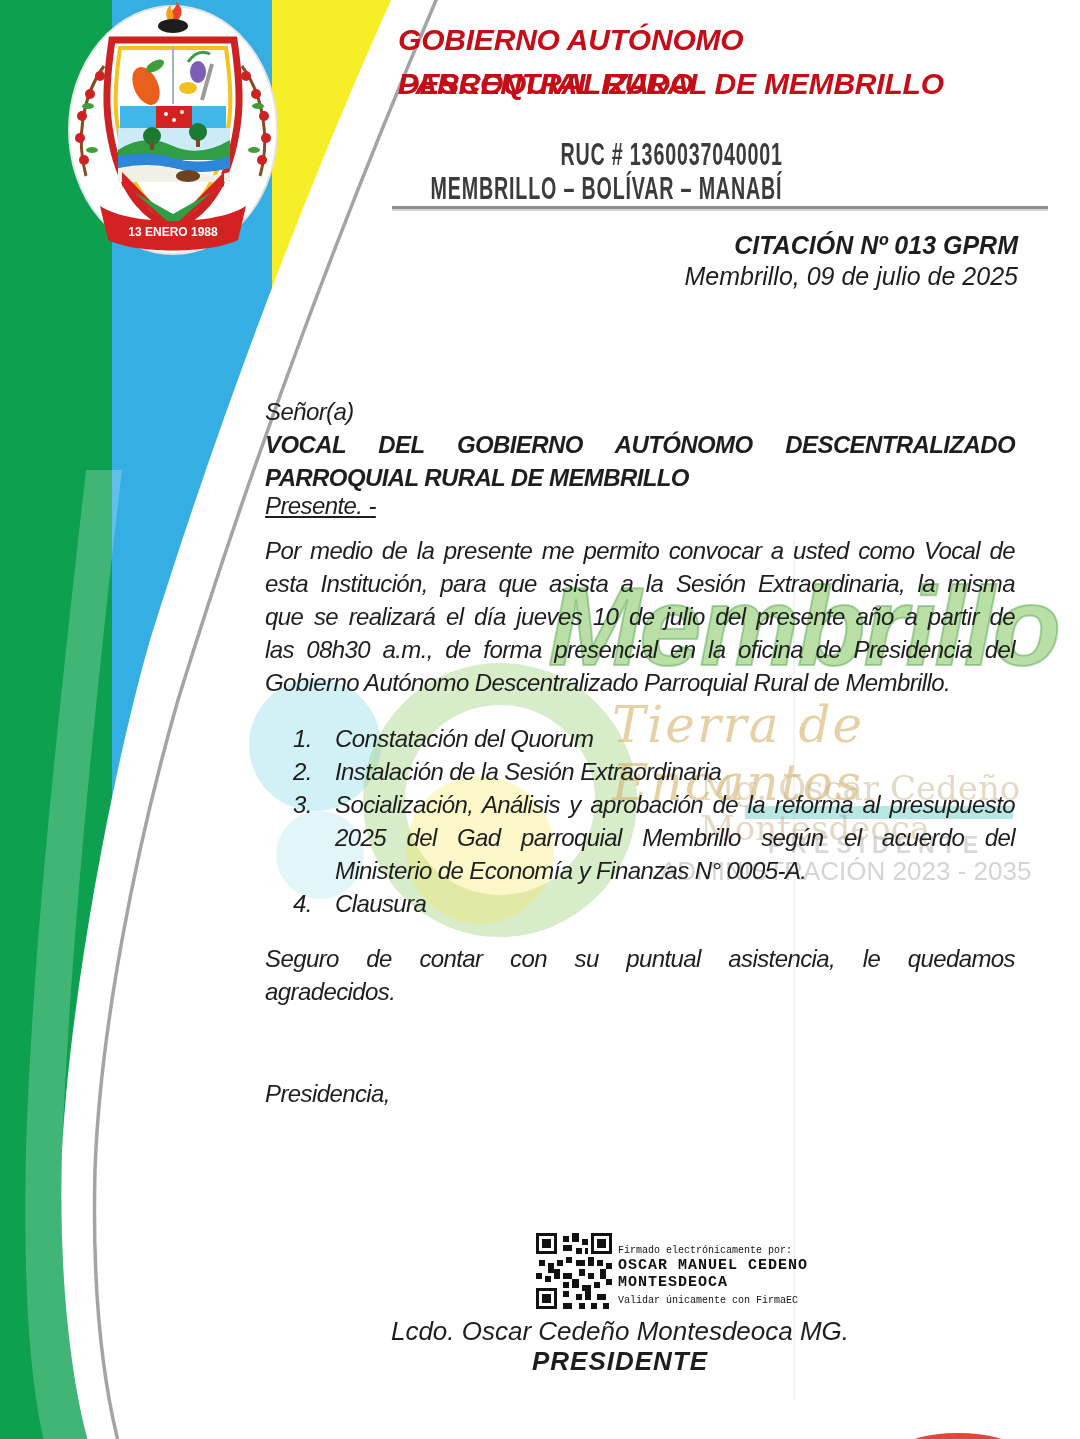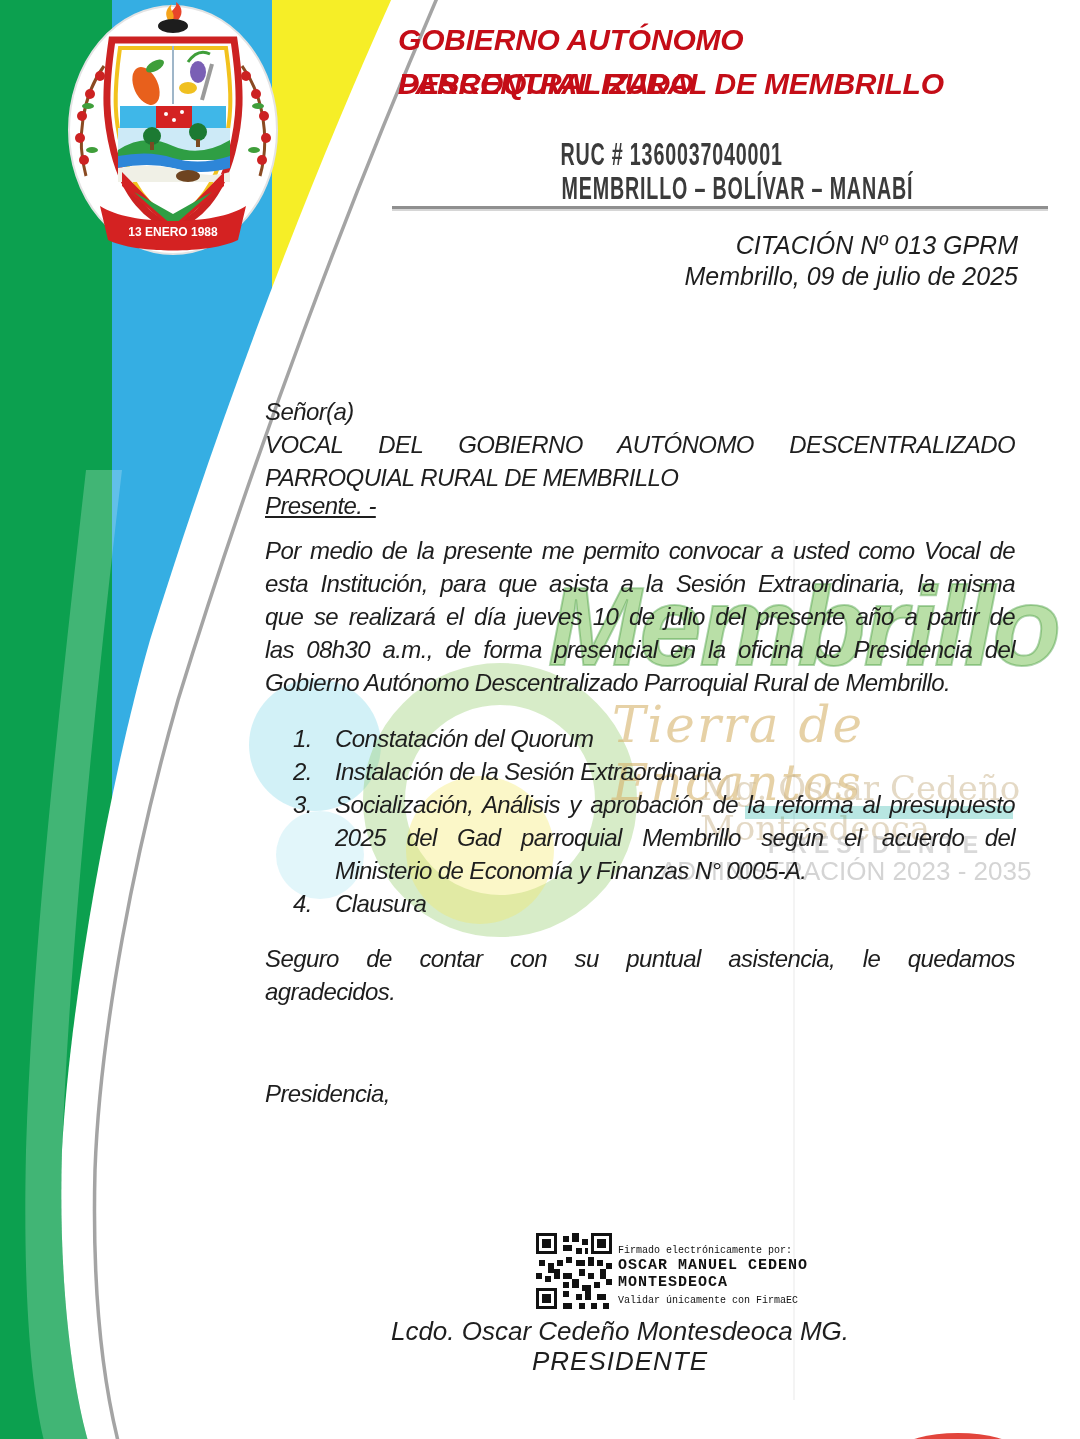--- a/index.html
+++ b/index.html
@@ -3,21 +3,21 @@
 <meta charset="utf-8">
 <style>
   html,body{margin:0;padding:0;background:#777;}
   .page{position:relative;width:1080px;height:1439px;background:#ffffff;overflow:hidden;
         font-family:"Liberation Sans",sans-serif;margin:0 auto;}
   .abs{position:absolute;}
   svg{display:block;}
   
   .content{position:absolute;inset:0;z-index:30;color:#1e1e1e;}
   .it{font-style:italic;}
-  .bd{font-weight:normal;}
+  .bd{font-weight:bold;}
   .tl{height:33px;line-height:33px;white-space:nowrap;overflow:visible;}
   .tl.just{white-space:normal;text-align:justify;text-align-last:justify;}
   .body-text{font-size:24px;letter-spacing:-0.6px;font-style:italic;}
   .title-red{color:#c40d17;font-weight:bold;font-style:italic;font-size:30px;
              letter-spacing:-0.2px;text-align:left;line-height:44px;}
   .cond{display:inline-block;transform:scale(0.82,1.32);transform-origin:center;
         font-weight:bold;color:#3b3b3b;letter-spacing:1px;font-size:24px;white-space:nowrap;}
   .agrow{display:flex;}
   .agnum{width:42px;flex:0 0 42px;}
   .aglines{flex:1;}
@@ -142,21 +142,21 @@
   </div>
 
   <div class="content">
 
     <div class="abs title-red" style="left:398px;top:18px;width:648px;">GOBIERNO AUTÓNOMO DESCENTRALIZADO</div>
     <div class="abs title-red" style="left:398px;top:62px;width:648px;">PARROQUIAL RURAL DE MEMBRILLO</div>
 
     <div class="abs" style="left:392px;top:140px;width:560px;text-align:center;">
       <span class="cond">RUC # 1360037040001</span>
     </div>
-    <div class="abs" style="left:392px;top:174px;width:560px;text-align:right;">
+    <div class="abs" style="left:392px;top:174px;width:560px;text-align:left;">
       <span class="cond">MEMBRILLO – BOLÍVAR – MANABÍ</span>
     </div>
     <div class="abs" style="left:392px;top:206px;width:656px;height:3px;background:#8f8f8f;box-shadow:0 2px 0 #d6d6d6;"></div>
 
     <div class="abs it bd" style="left:600px;top:231px;width:418px;text-align:right;font-size:25px;">CITACIÓN Nº 013 GPRM</div>
     <div class="abs it" style="left:600px;top:262px;width:418px;text-align:right;font-size:25px;">Membrillo, 09 de julio de 2025</div>
 
     <div class="abs body-text" style="left:265px;top:398px;">Señor(a)</div>
     <div class="abs body-text bd" style="left:265px;top:428px;width:750px;">
         <div class="tl just">VOCAL DEL GOBIERNO AUTÓNOMO DESCENTRALIZADO</div>

